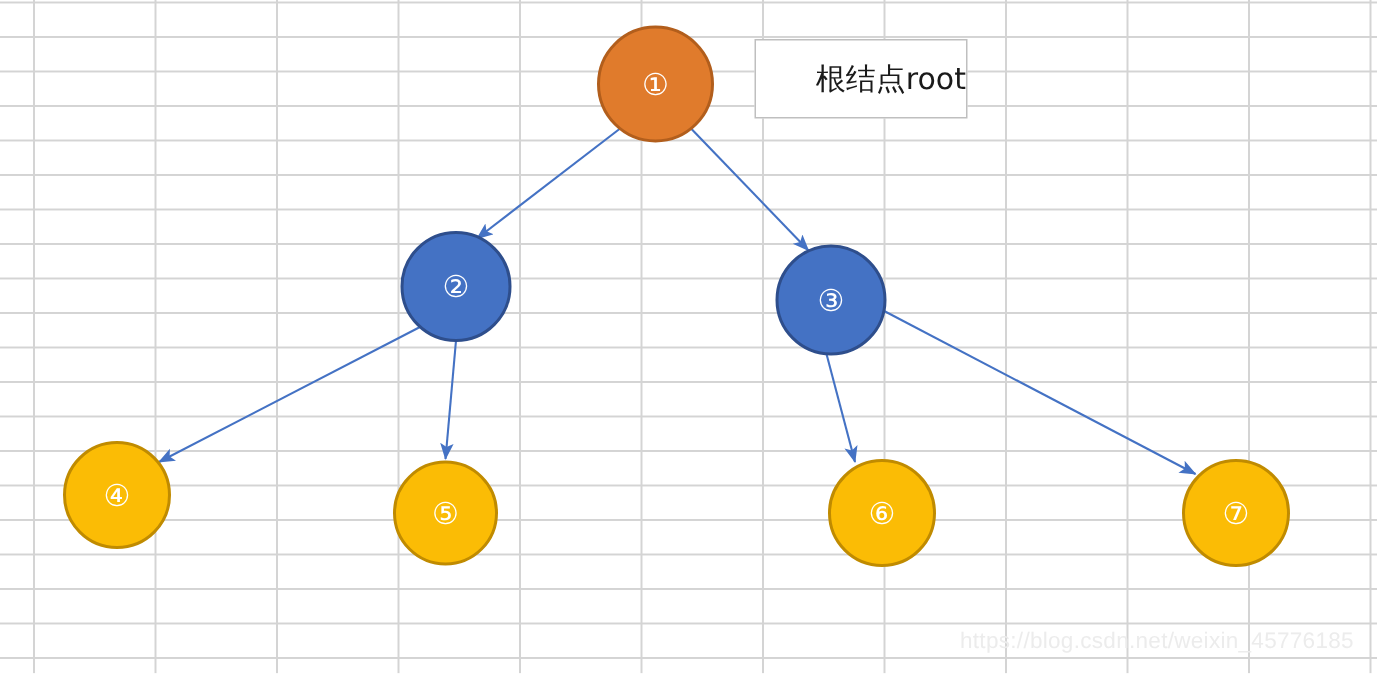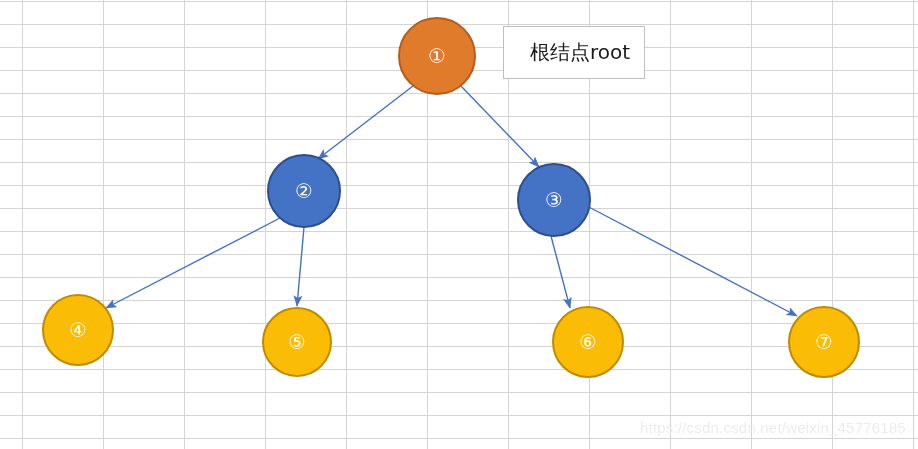--- a/index.html
+++ b/index.html
@@ -49,21 +49,21 @@
     position: absolute;
     left: 503px;
     top: 26px;
     width: 142px;
     height: 53px;
     border: 1px solid #bfbfbf;
     background: #ffffff;
     box-sizing: border-box;
     display: flex;
     align-items: center;
-    justify-content: center;
+    justify-content: flex-end;
   }
   #root-box-text {
     font-size: 20px;
     color: #1a1a1a;
     padding-left: 12px;
     font-family: "DejaVu Sans", sans-serif;
     white-space: nowrap;
   }
   #watermark {
     position: absolute;
@@ -115,15 +115,15 @@
       <div class="node-label" style="left: 78px; top: 330px; color: rgb(255, 255, 255);">④</div>
       <div class="node-label" style="left: 297px; top: 342px; color: rgb(255, 255, 255);">⑤</div>
       <div class="node-label" style="left: 588px; top: 342px; color: rgb(255, 255, 255);">⑥</div>
       <div class="node-label" style="left: 824px; top: 342px; color: rgb(255, 255, 255);">⑦</div>
     </div>
 
   <div id="root-box">
     <span id="root-box-text">根结点root</span>
   </div>
 
-  <div id="watermark">https://csdn.csdn.net/weixin_45776185</div>
+  <div id="watermark">https://blog.csdn.net/weixin_45776185</div>
 
 </div>
 
 </body></html>

